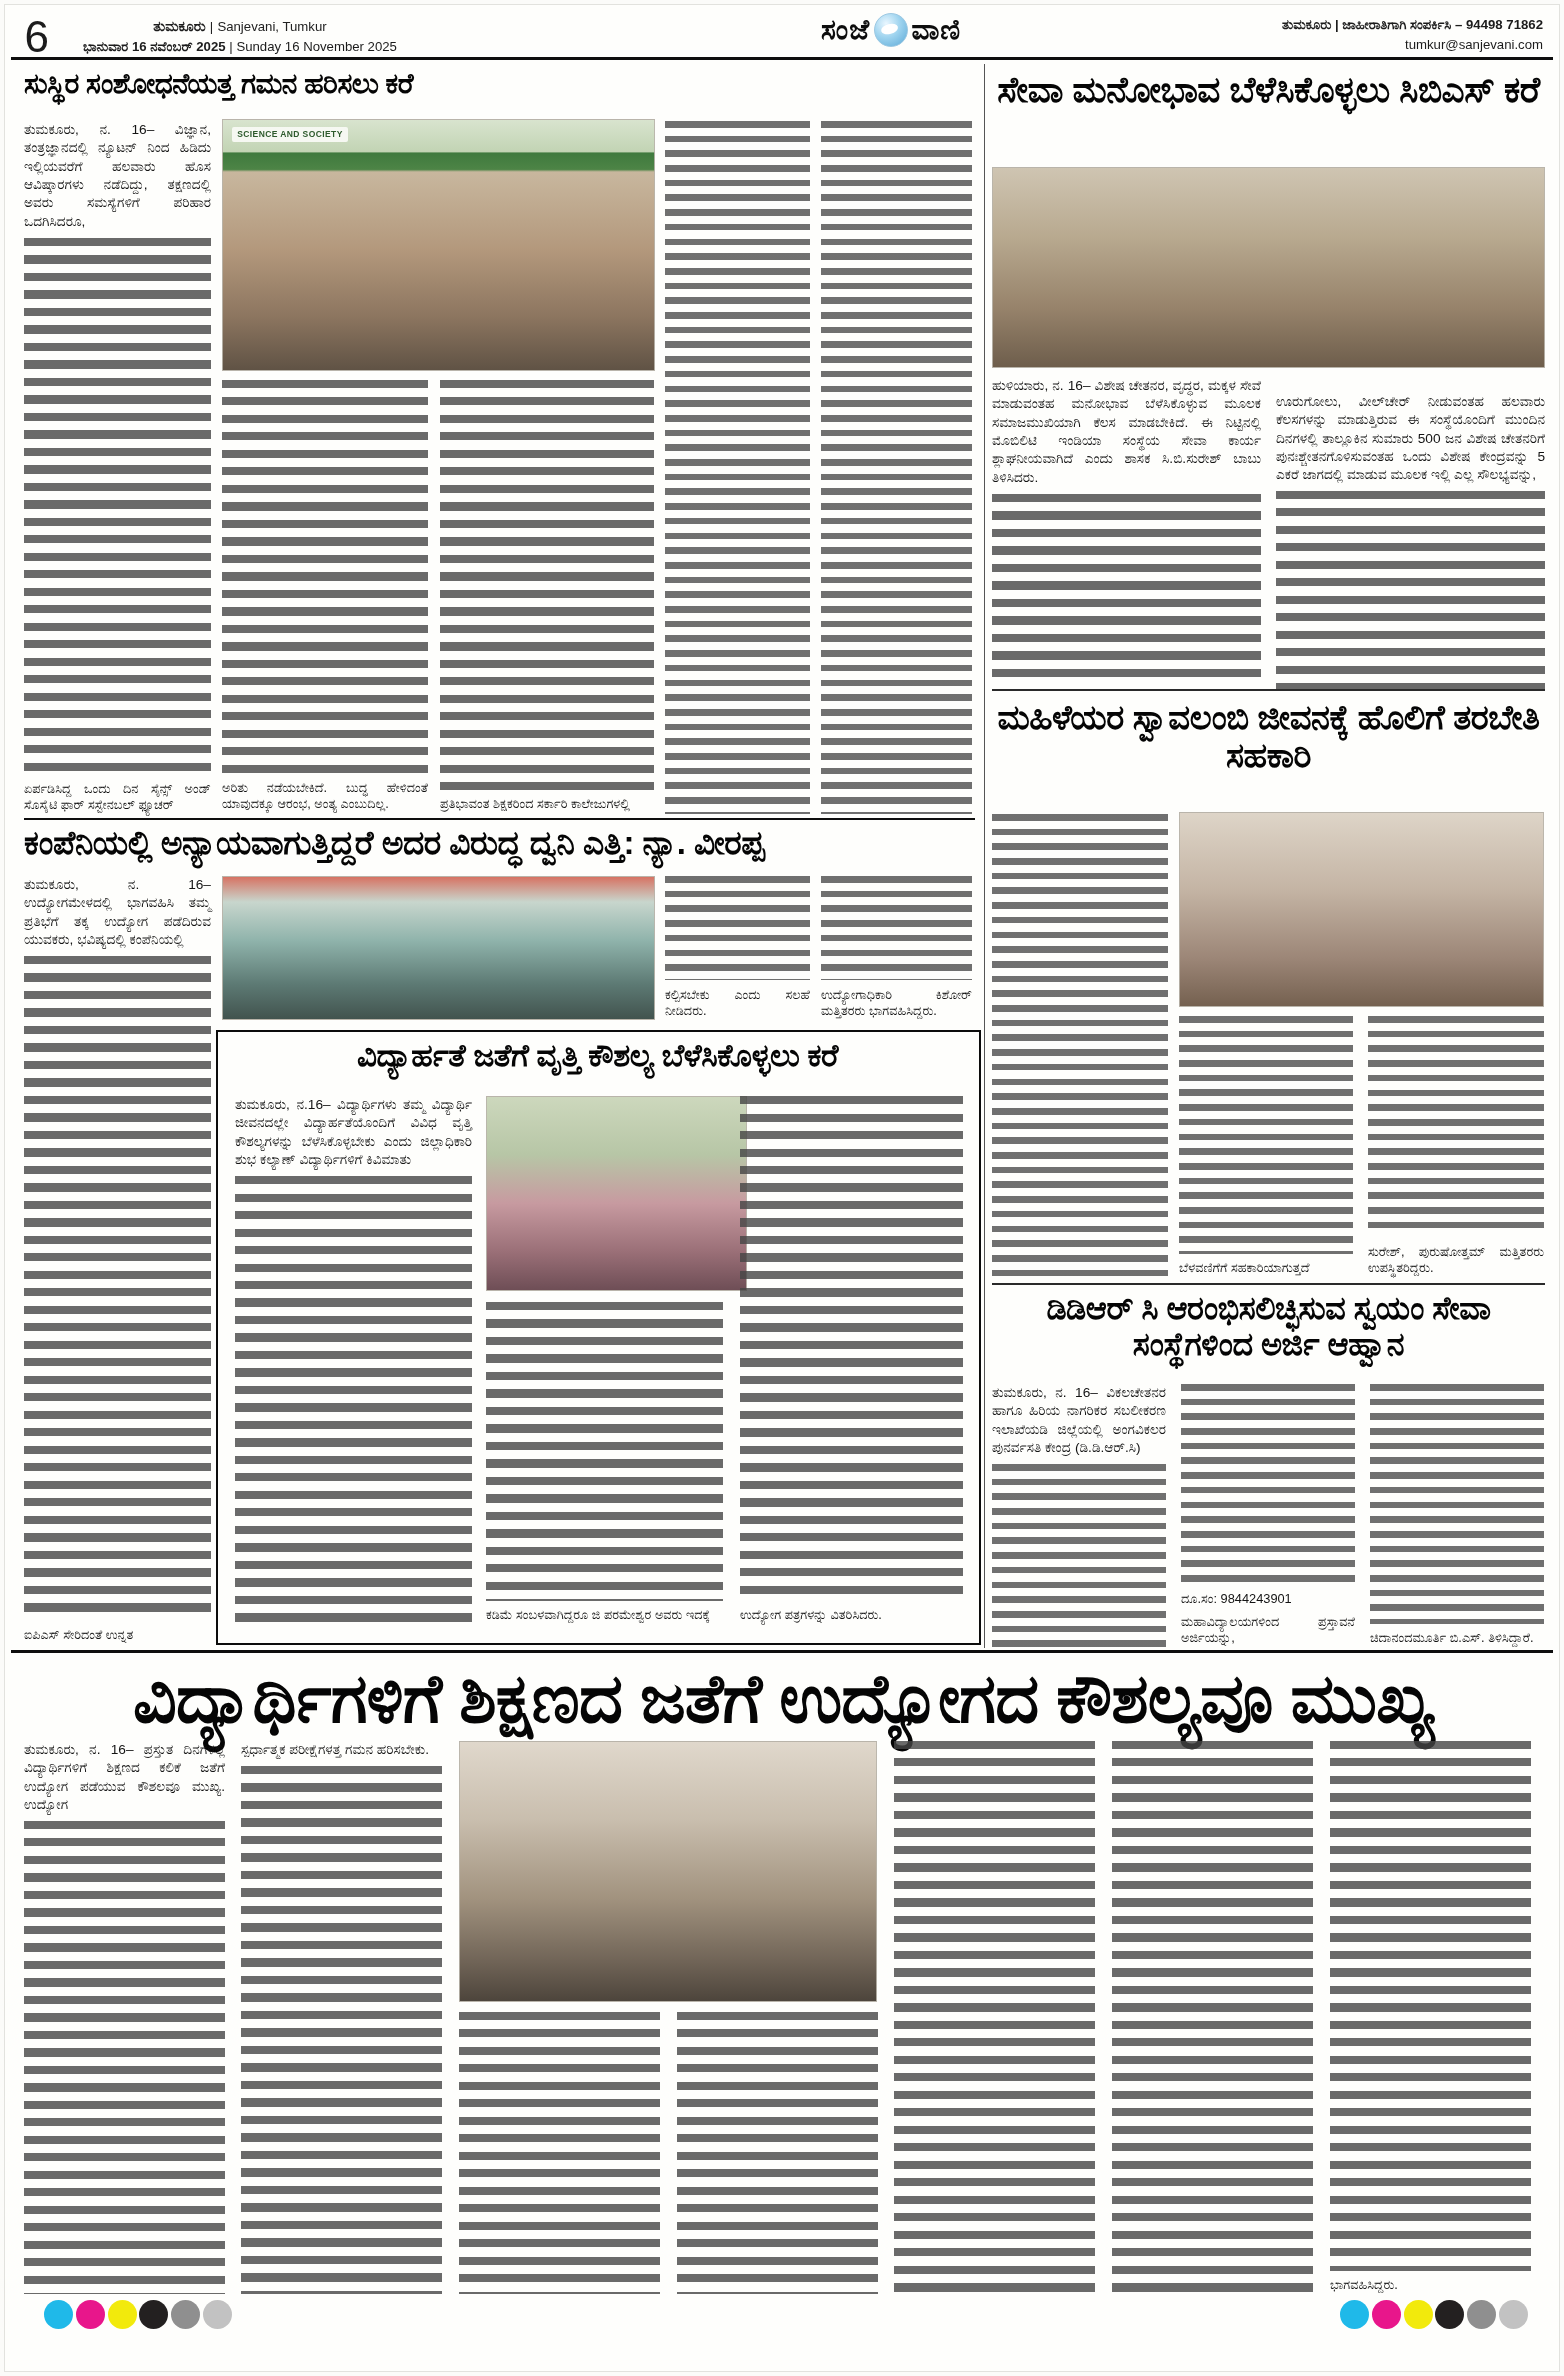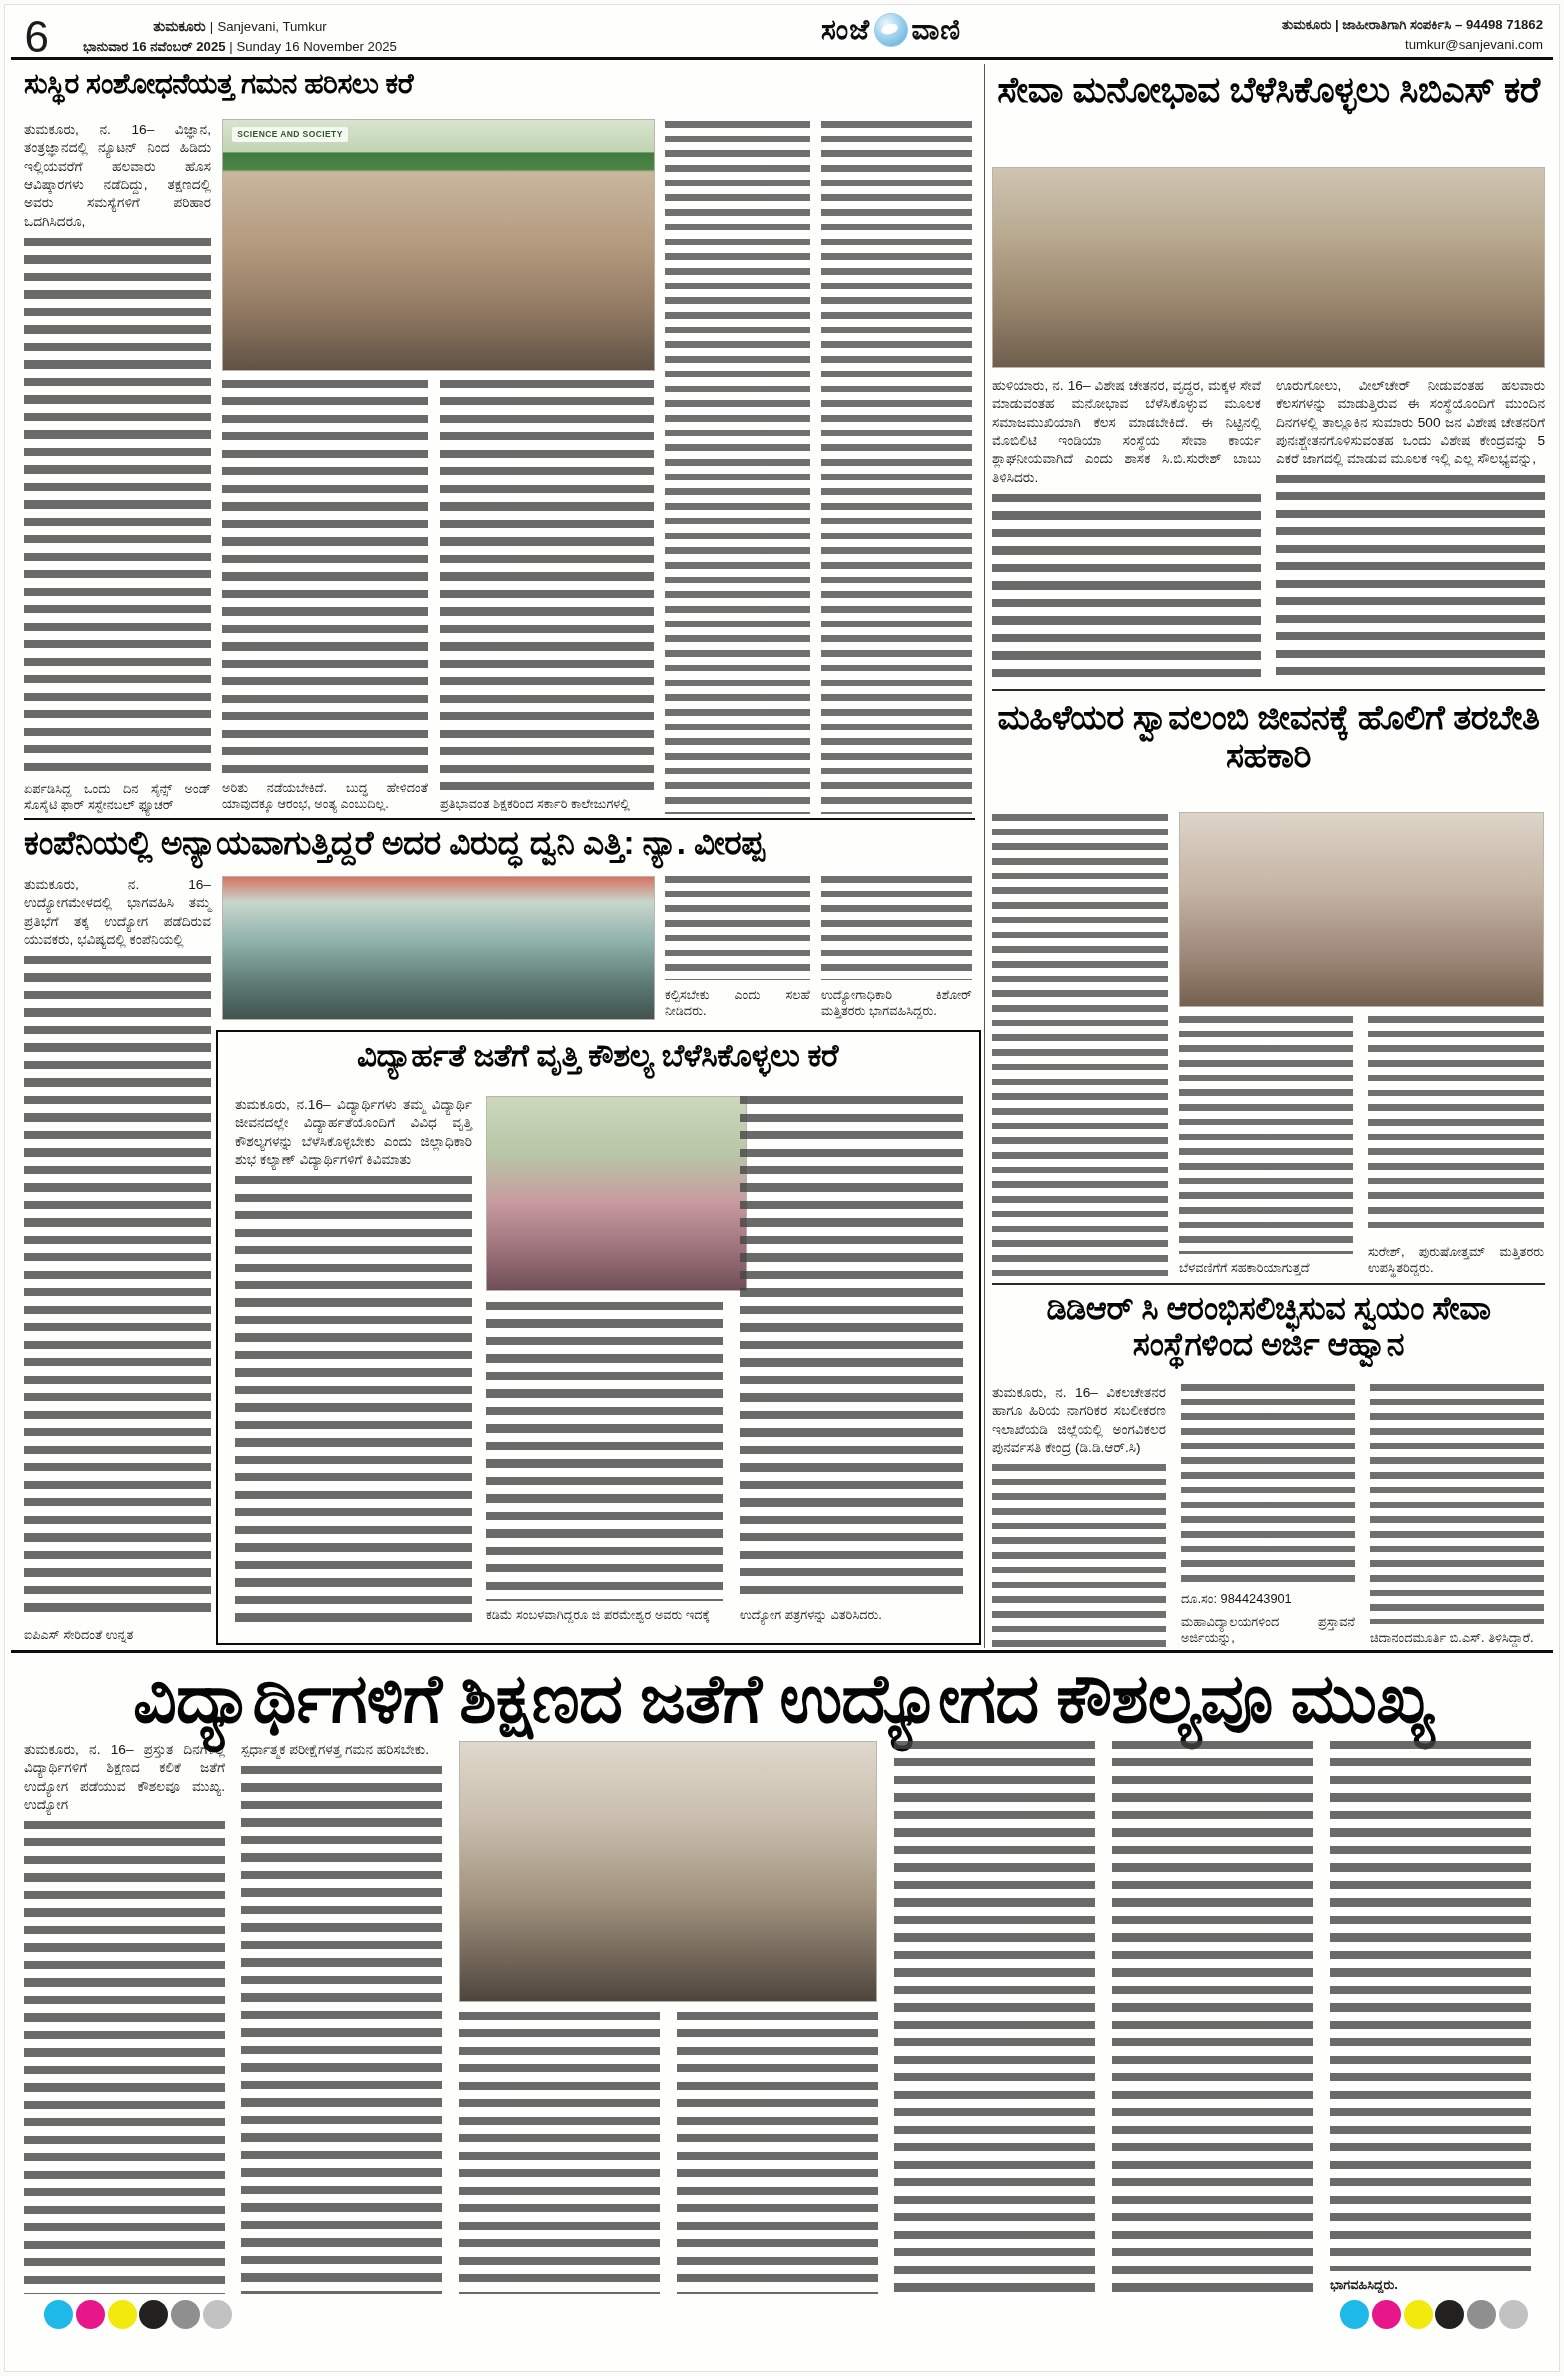--- a/index.html
+++ b/index.html
@@ -117,21 +117,21 @@
 <div class="abs col" style="left:821px;top:121px;width:151px;height:693px;">
   <div class="greek fine"></div>
 </div>
 
 <div class="abs hl hl-b" style="left:992px;top:70px;width:553px;">ಸೇವಾ ಮನೋಭಾವ ಬೆಳೆಸಿಕೊಳ್ಳಲು ಸಿಬಿಎಸ್ ಕರೆ</div>
 <div class="photo ph-b" style="left:992px;top:167px;width:553px;height:201px;"></div>
 <div class="abs col" style="left:992px;top:377px;width:269px;height:307px;">
   <p class="lead">ಹುಳಿಯಾರು, ನ. 16– ವಿಶೇಷ ಚೇತನರ, ವೃದ್ಧರ, ಮಕ್ಕಳ ಸೇವೆ ಮಾಡುವಂತಹ ಮನೋಭಾವ ಬೆಳೆಸಿಕೊಳ್ಳುವ ಮೂಲಕ ಸಮಾಜಮುಖಿಯಾಗಿ ಕೆಲಸ ಮಾಡಬೇಕಿದೆ. ಈ ನಿಟ್ಟಿನಲ್ಲಿ ಮೊಬಿಲಿಟಿ ಇಂಡಿಯಾ ಸಂಸ್ಥೆಯ ಸೇವಾ ಕಾರ್ಯ ಶ್ಲಾಘನೀಯವಾಗಿದೆ ಎಂದು ಶಾಸಕ ಸಿ.ಬಿ.ಸುರೇಶ್ ಬಾಬು ತಿಳಿಸಿದರು.</p>
   <div class="greek"></div>
 </div>
-<div class="abs col" style="left:1276px;top:377px;width:269px;height:307px;">
+<div class="abs col" style="left:1276px;top:393px;width:269px;height:307px;">
   <p class="lead">ಊರುಗೋಲು, ವೀಲ್‌ಚೇರ್ ನೀಡುವಂತಹ ಹಲವಾರು ಕೆಲಸಗಳನ್ನು ಮಾಡುತ್ತಿರುವ ಈ ಸಂಸ್ಥೆಯೊಂದಿಗೆ ಮುಂದಿನ ದಿನಗಳಲ್ಲಿ ತಾಲ್ಲೂಕಿನ ಸುಮಾರು 500 ಜನ ವಿಶೇಷ ಚೇತನರಿಗೆ ಪುನಃಶ್ಚೇತನಗೊಳಿಸುವಂತಹ ಒಂದು ವಿಶೇಷ ಕೇಂದ್ರವನ್ನು 5 ಎಕರೆ ಜಾಗದಲ್ಲಿ ಮಾಡುವ ಮೂಲಕ ಇಲ್ಲಿ ಎಲ್ಲ ಸೌಲಭ್ಯವನ್ನು,</p>
   <div class="greek"></div>
 </div>
 <div class="abs rule-soft" style="left:992px;top:689px;width:553px;height:1.9px;"></div>
 
 <div class="abs hl hl-c" style="left:992px;top:698px;width:553px;">ಮಹಿಳೆಯರ ಸ್ವಾವಲಂಬಿ ಜೀವನಕ್ಕೆ ಹೊಲಿಗೆ ತರಬೇತಿ ಸಹಕಾರಿ</div>
 <div class="photo ph-c" style="left:1179px;top:812px;width:365px;height:195px;"></div>
 <div class="abs col" style="left:992px;top:814px;width:176px;height:464px;">
   <div class="greek fine"></div>
 </div>
@@ -211,21 +211,21 @@
 </div>
 <div class="abs col" style="left:677px;top:2012px;width:201px;height:282px;">
   <div class="greek"></div>
 </div>
 <div class="abs col" style="left:894px;top:1741px;width:201px;height:553px;">
   <div class="greek"></div>
 </div>
 <div class="abs col" style="left:1112px;top:1741px;width:201px;height:553px;">
   <div class="greek"></div>
 </div>
-<div class="abs col" style="left:1330px;top:1741px;width:201px;height:553px;font-weight:bold;">
+<div class="abs col" style="left:1330px;top:1741px;width:201px;height:553px;">
   <div class="greek"></div>
   <p class="snip">ಭಾಗವಹಿಸಿದ್ದರು.</p>
 </div>
 
 <div class="abs dots" style="left:44px;top:2300px;">
     <span class="dot" style="background: rgb(31, 185, 233);"></span>
     <span class="dot" style="background: rgb(232, 22, 139);"></span>
     <span class="dot" style="background: rgb(242, 234, 12);"></span>
     <span class="dot" style="background: rgb(35, 32, 32);"></span>
     <span class="dot" style="background: rgb(143, 143, 143);"></span>

